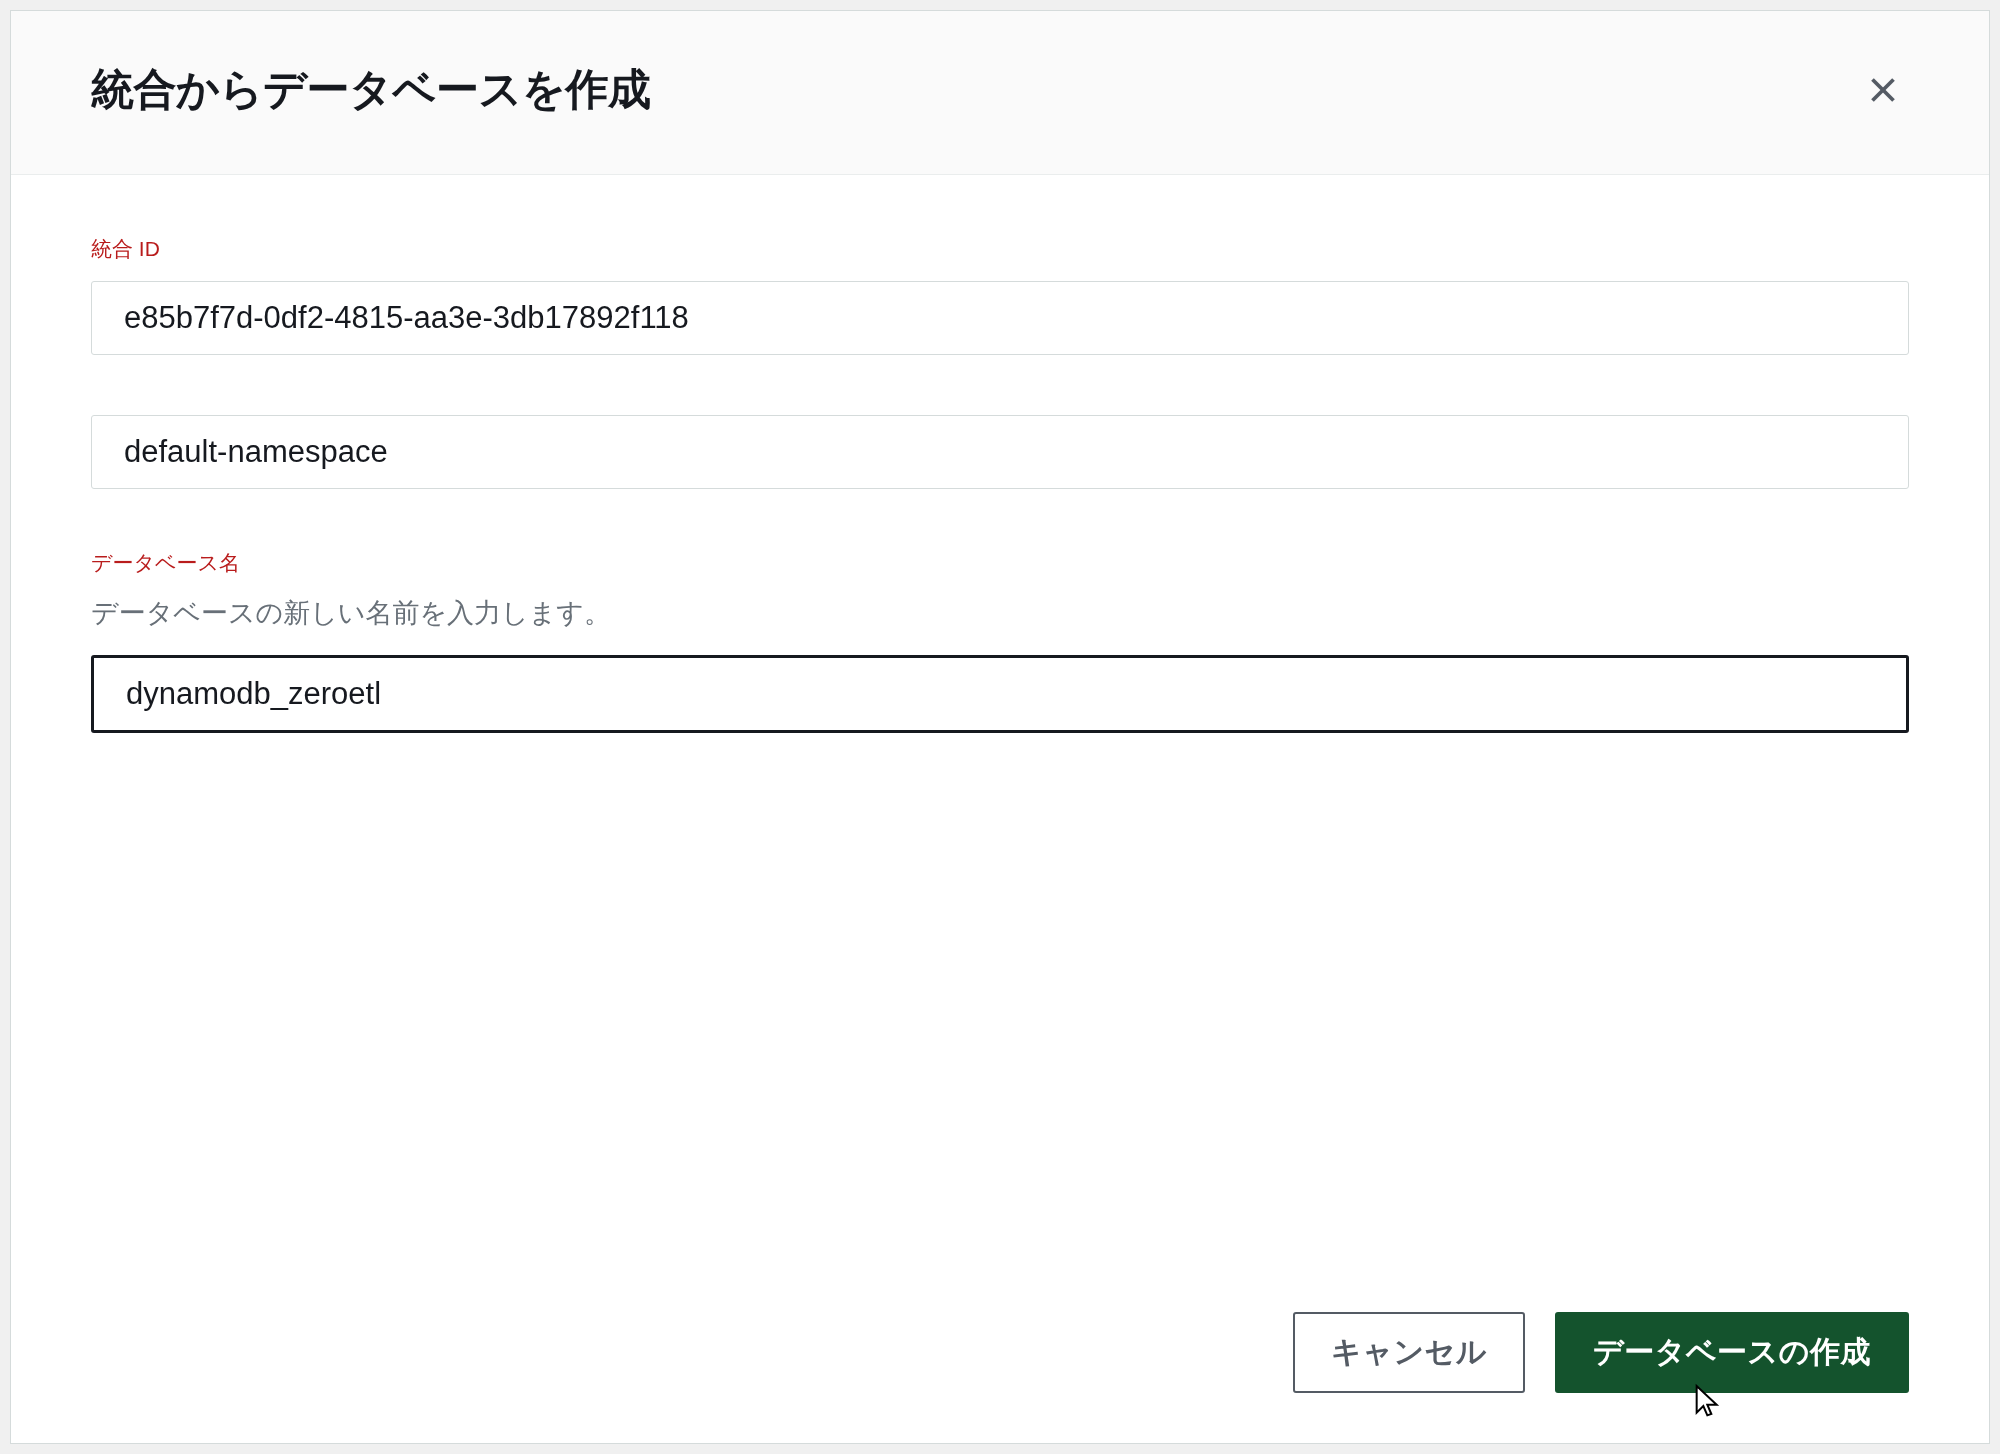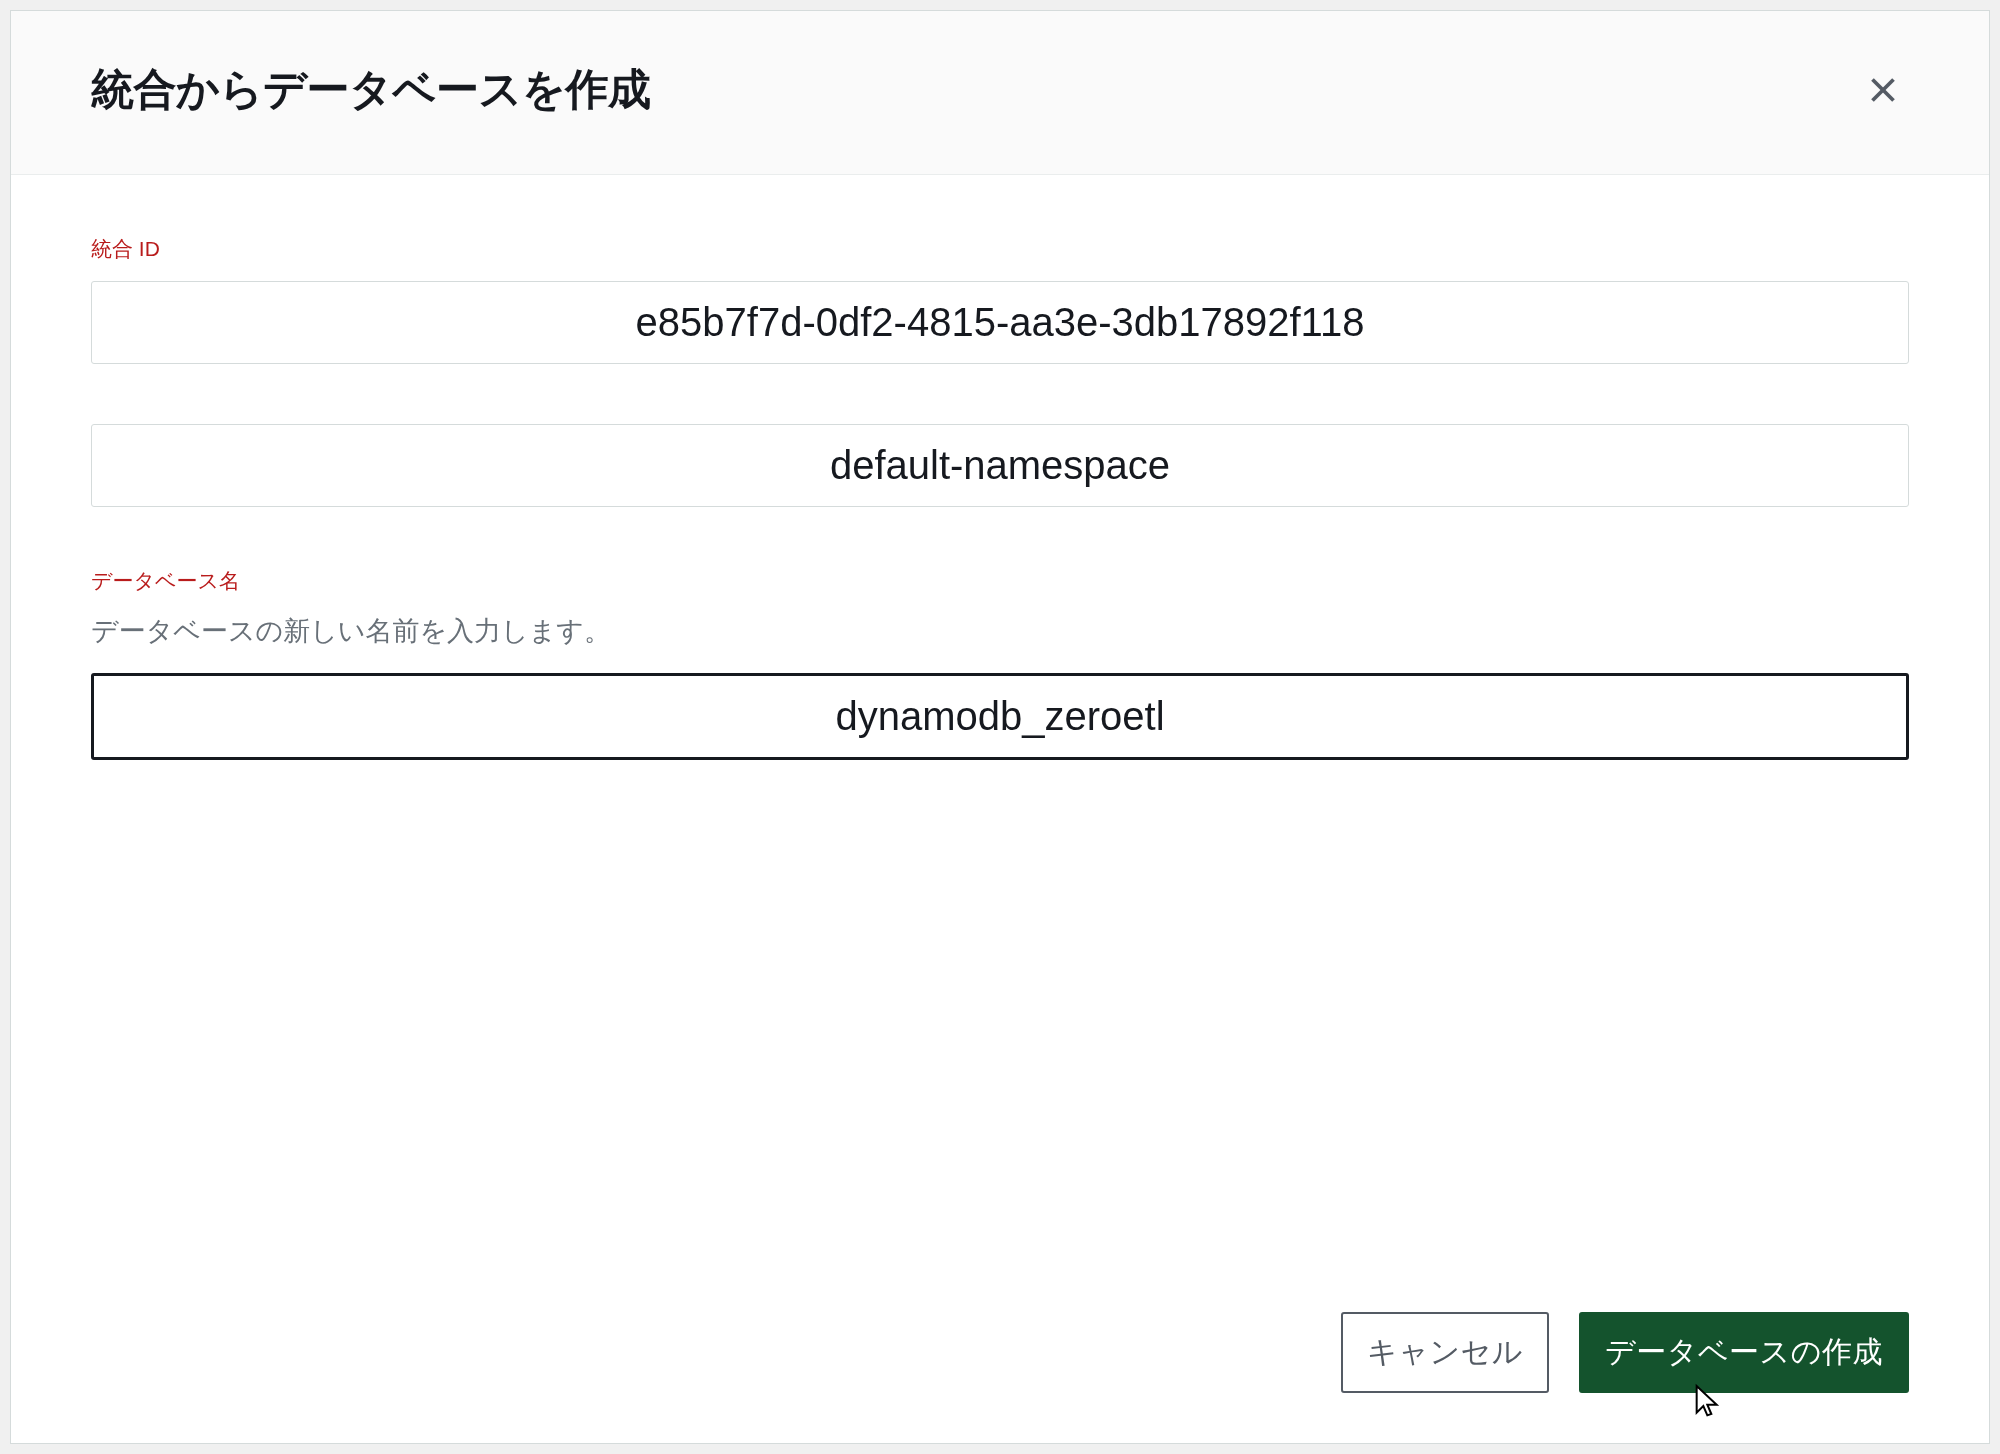--- a/index.html
+++ b/index.html
@@ -88,50 +88,49 @@
     .form-hint {
       font-size: 27px;
       color: #687078;
       margin-bottom: 22px;
       line-height: 1.4;
     }
     
     .form-input {
       width: 100%;
       padding: 18px 32px;
-      font-size: 40px;
+      font-size: 31px;
       border: 2px solid #aab7b8;
       border-radius: 3px;
       color: #16191f;
       background: #ffffff;
       font-family: inherit;
-      text-align: center;
     }
     
     .form-input.readonly {
       border: 1px solid #d5dbdb;
       background: #ffffff;
       color: #16191f;
     }
     
     .form-input.focused {
       border: 3px solid #16191f;
     }
     
     .modal-footer {
       display: flex;
       justify-content: flex-end;
       gap: 30px;
       padding: 35px 80px 50px 80px;
     }
     
     .btn {
-      padding: 18px 24px;
+      padding: 18px 36px;
       font-size: 30px;
-      font-weight: 400;
+      font-weight: 700;
       border-radius: 3px;
       cursor: pointer;
       font-family: inherit;
       letter-spacing: 0.5px;
       text-align: right;
     }
     
     .btn-secondary {
       background: #ffffff;
       color: #545b64;

